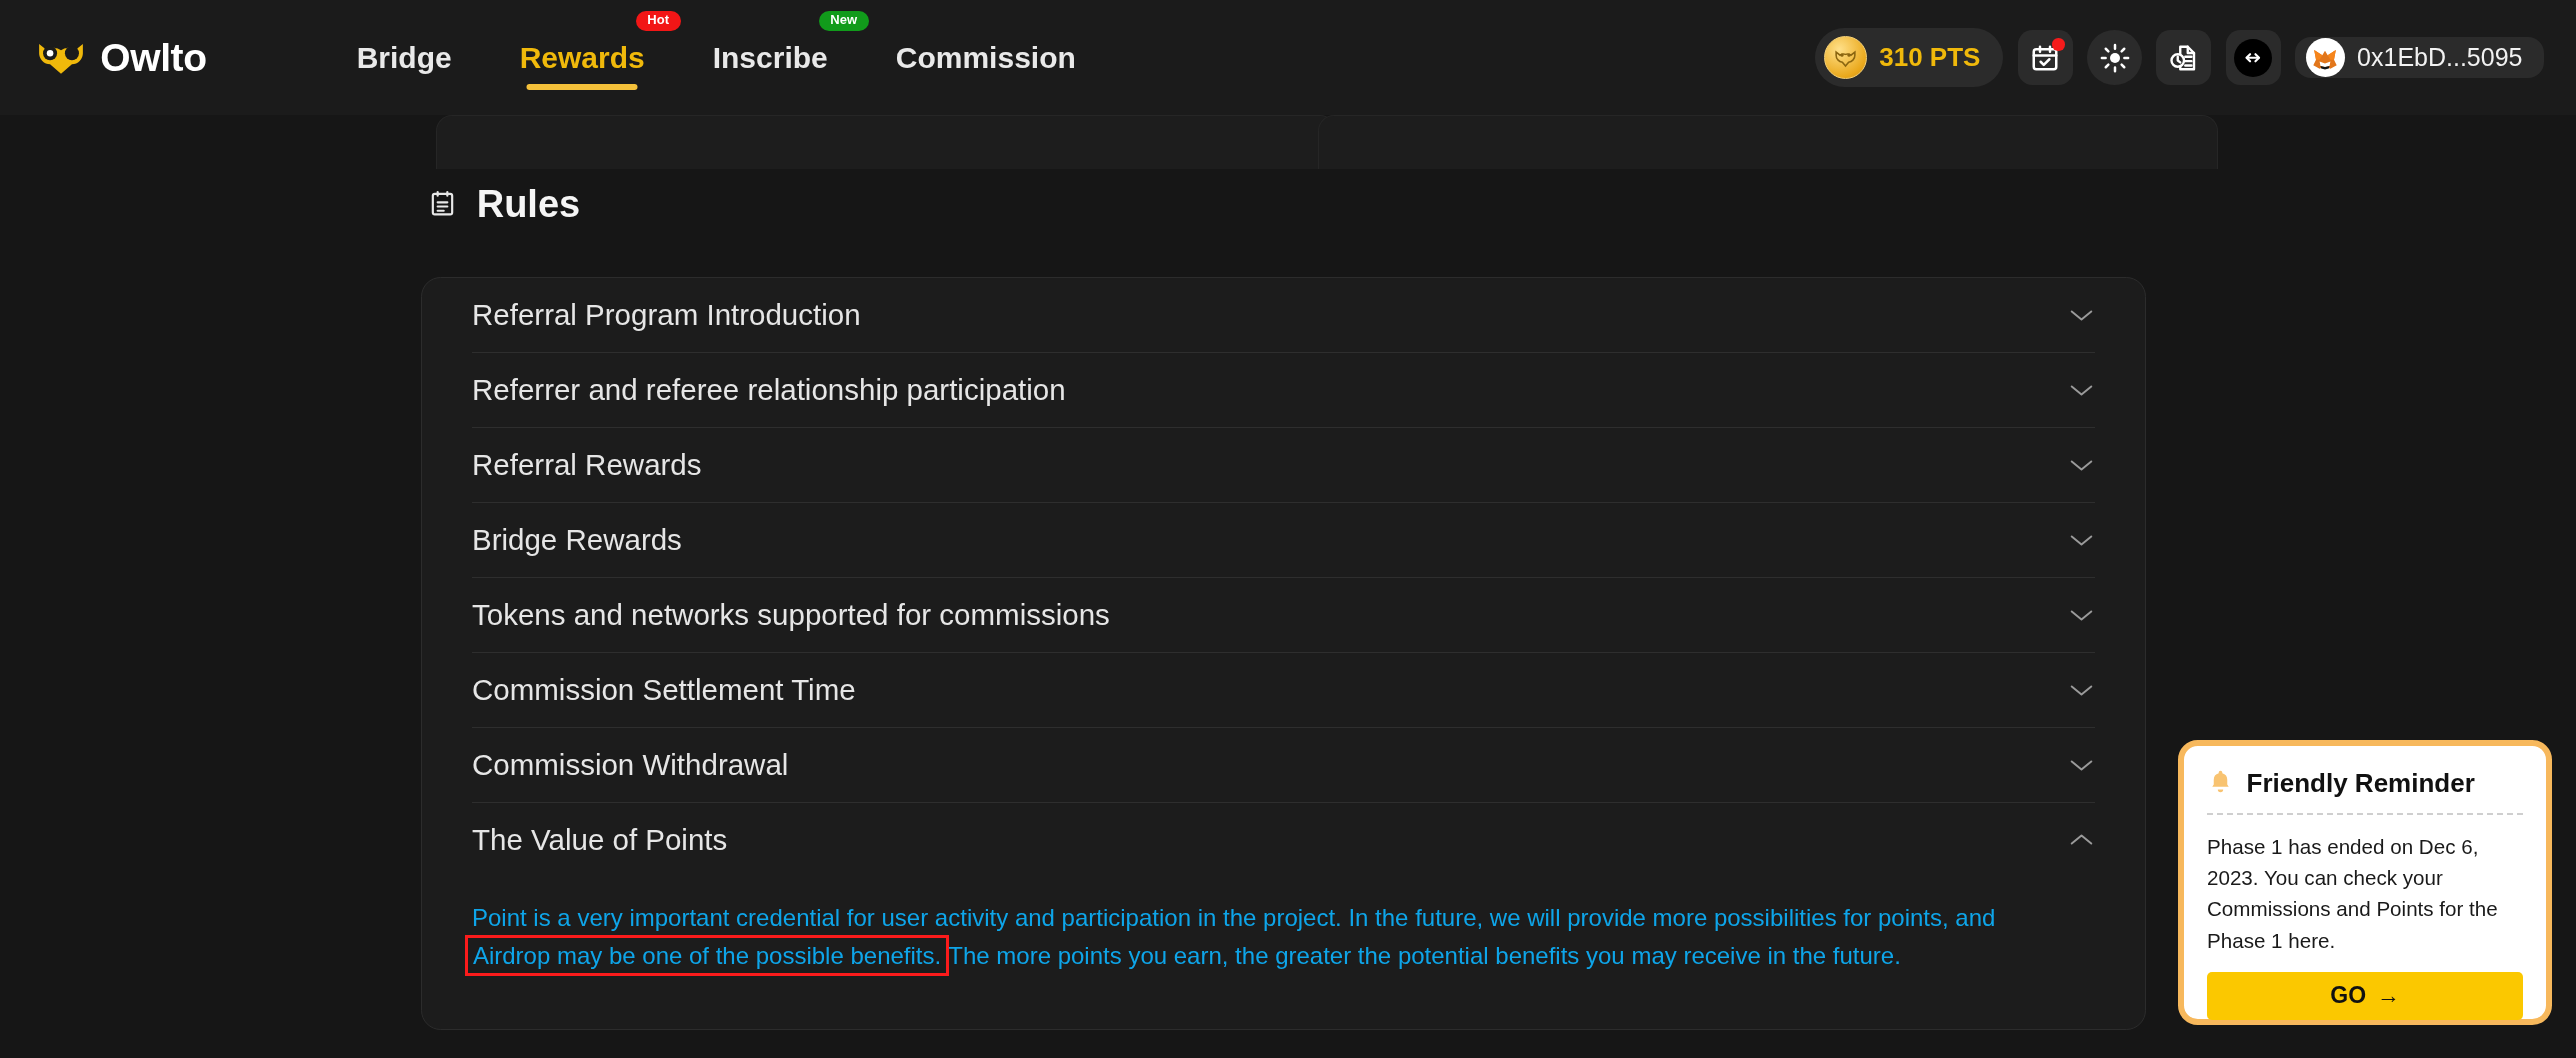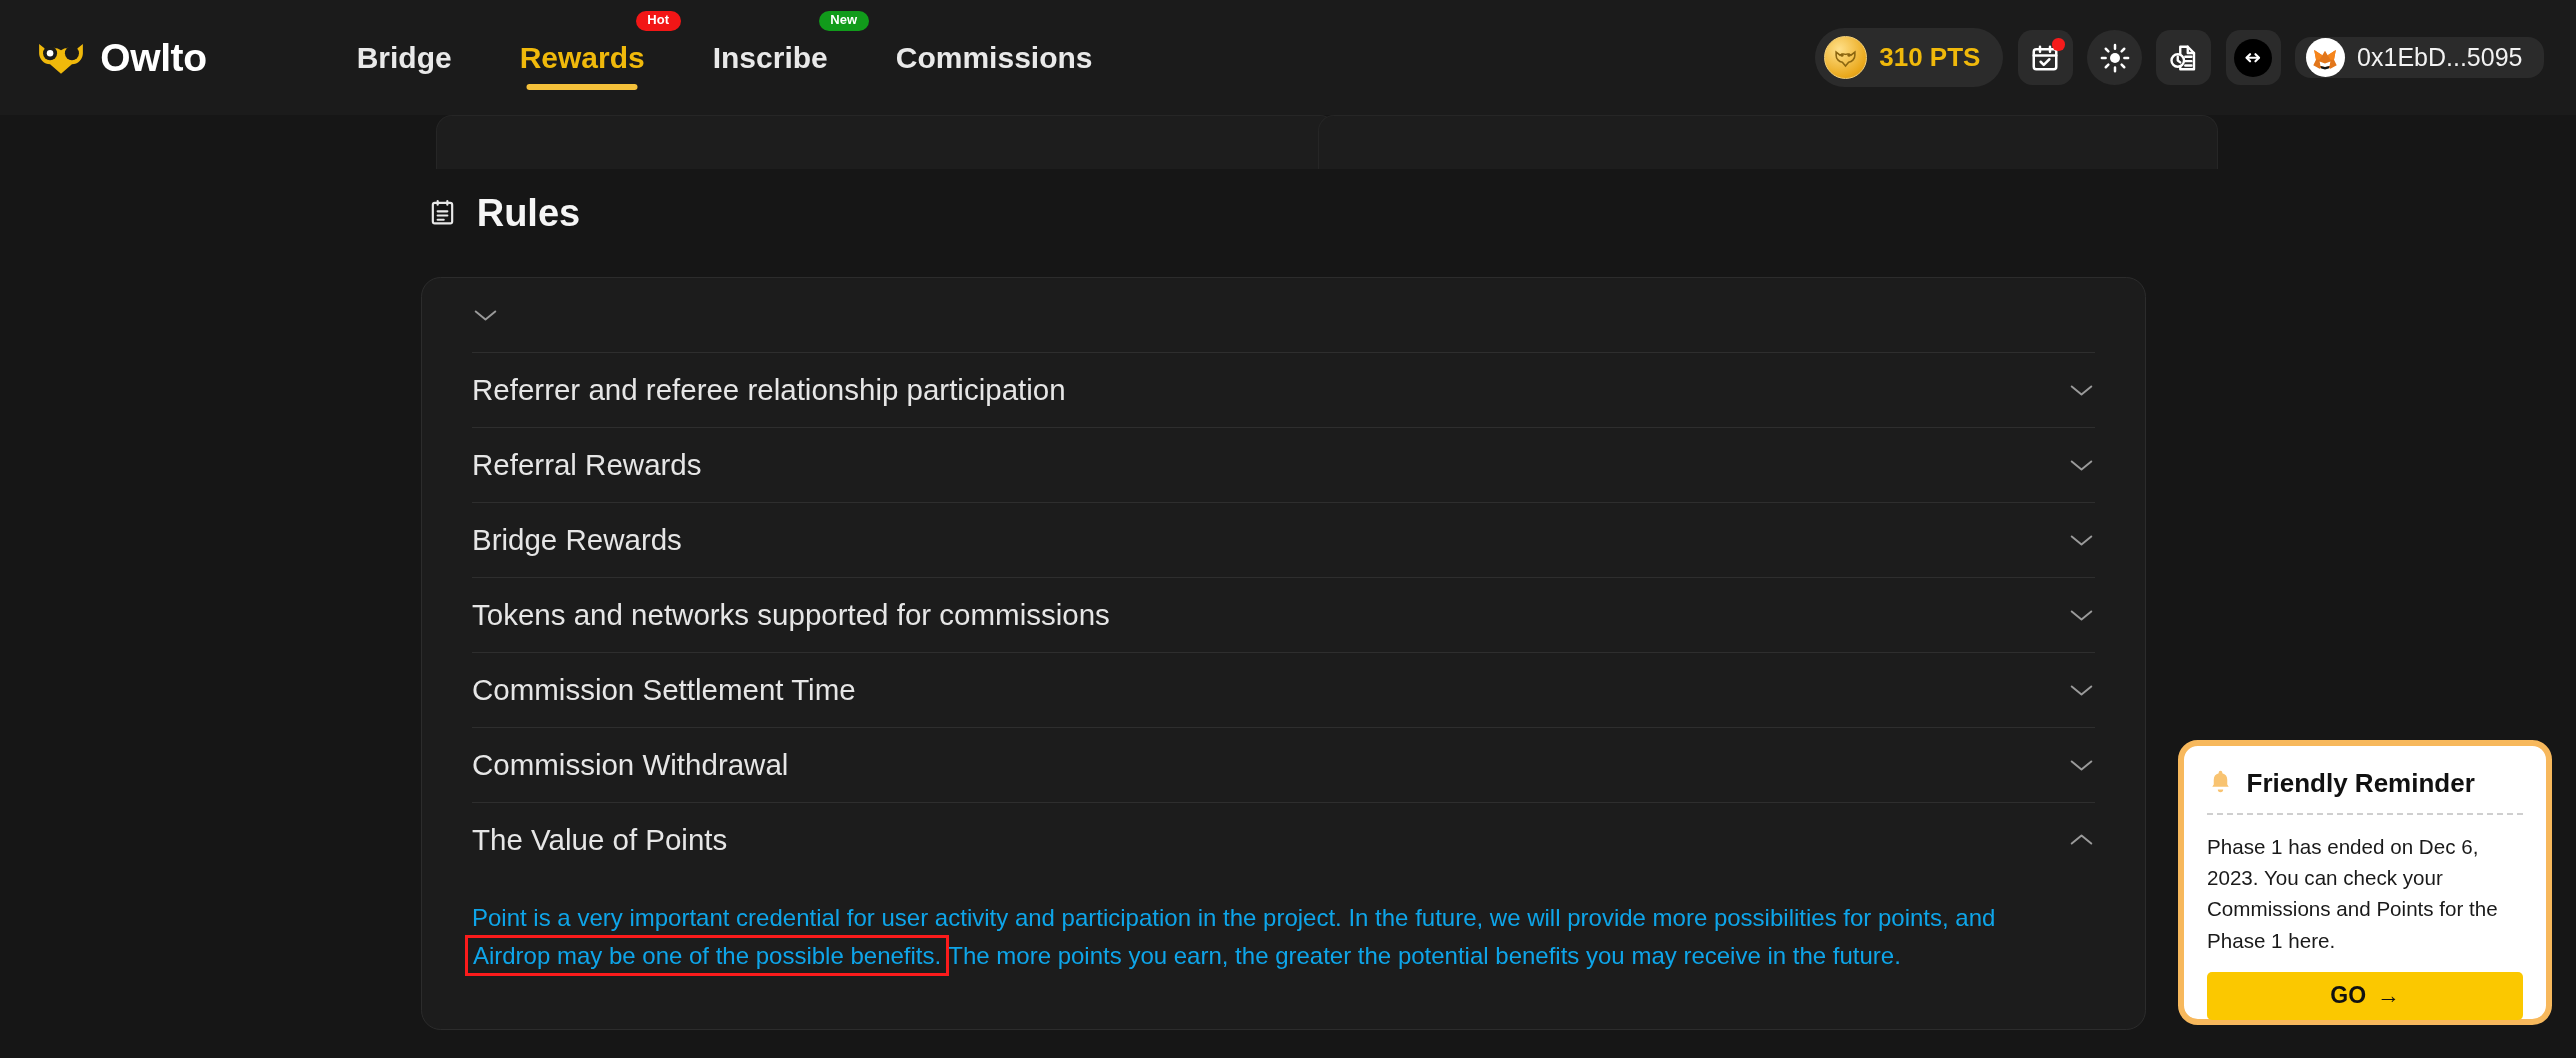--- a/index.html
+++ b/index.html
@@ -103,21 +103,21 @@
   .peek-card {
     position:absolute; top:115px; height:54px;
     background:#1d1d1d; border-radius:16px 16px 0 0;
     border:0.9px solid #262626; border-bottom:none;
   }
   .peek-left  { left:436px;  width:900px; }
   .peek-right { left:1318px; width:900px; }
 
   
   .rules-head {
-    position:absolute; left:428px; top:192px;
+    position:absolute; left:428px; top:183px;
     display:flex; align-items:center; gap:19.7px;
   }
   .rules-title { font-size:38px; font-weight:600; color:#f5f5f5; }
 
   
   .rules-card {
     position:absolute; left:421px; top:277px;
     width:1725px; height:277px;
     background:#1c1c1c; border:0.9px solid #2c2c2c; border-radius:19.7px;
     height:auto; padding:0 0 47px;
@@ -212,21 +212,21 @@
         <span class="nav-badge hot">Hot</span>
         <span class="nav-underline"></span>
       </div>
 
       <div class="nav-item">
         <span class="nav-label">Inscribe</span>
         <span class="nav-badge new">New</span>
       </div>
 
       <div class="nav-item">
-        <span class="nav-label">Commissions</span>
+        <span class="nav-label">Commission</span>
       </div>
 
     </nav>
 
     <div class="topright">
 
       <div class="pts-pill">
         <span class="pts-coin">
           <svg viewBox="0 0 32 32" width="25" height="25">
             <path d="M4 9 L4 13 A9 9 0 0 0 12 22 L16 27 L20 22 A9 9 0 0 0 28 13 L28 9 L23 13 A8 8 0 0 0 16 12 A8 8 0 0 0 9 13 Z" fill="none" stroke="#8a6510" stroke-width="2"></path>
@@ -296,20 +296,21 @@
         <path d="M8 2.5v3M16 2.5v3M8 11h8M8 14.5h8M8 18h5"></path>
       </svg>
     </span>
     <span class="rules-title">Rules</span>
   </div>
 
   <section class="rules-card">
 
     <div class="acc-item">
       <div class="acc-head">
+        <span class="acc-label">Referral Program Introduction</span>
         <span class="chev">
           <svg viewBox="0 0 30 18" width="27" height="16" fill="none" stroke="#9a9a9a" stroke-width="2.2" stroke-linecap="round" stroke-linejoin="round">
               <path d="M4 5 L15 14 L26 5"></path>
             </svg>
         </span>
       </div>
     </div>
 
     <div class="acc-item">
       <div class="acc-head">

